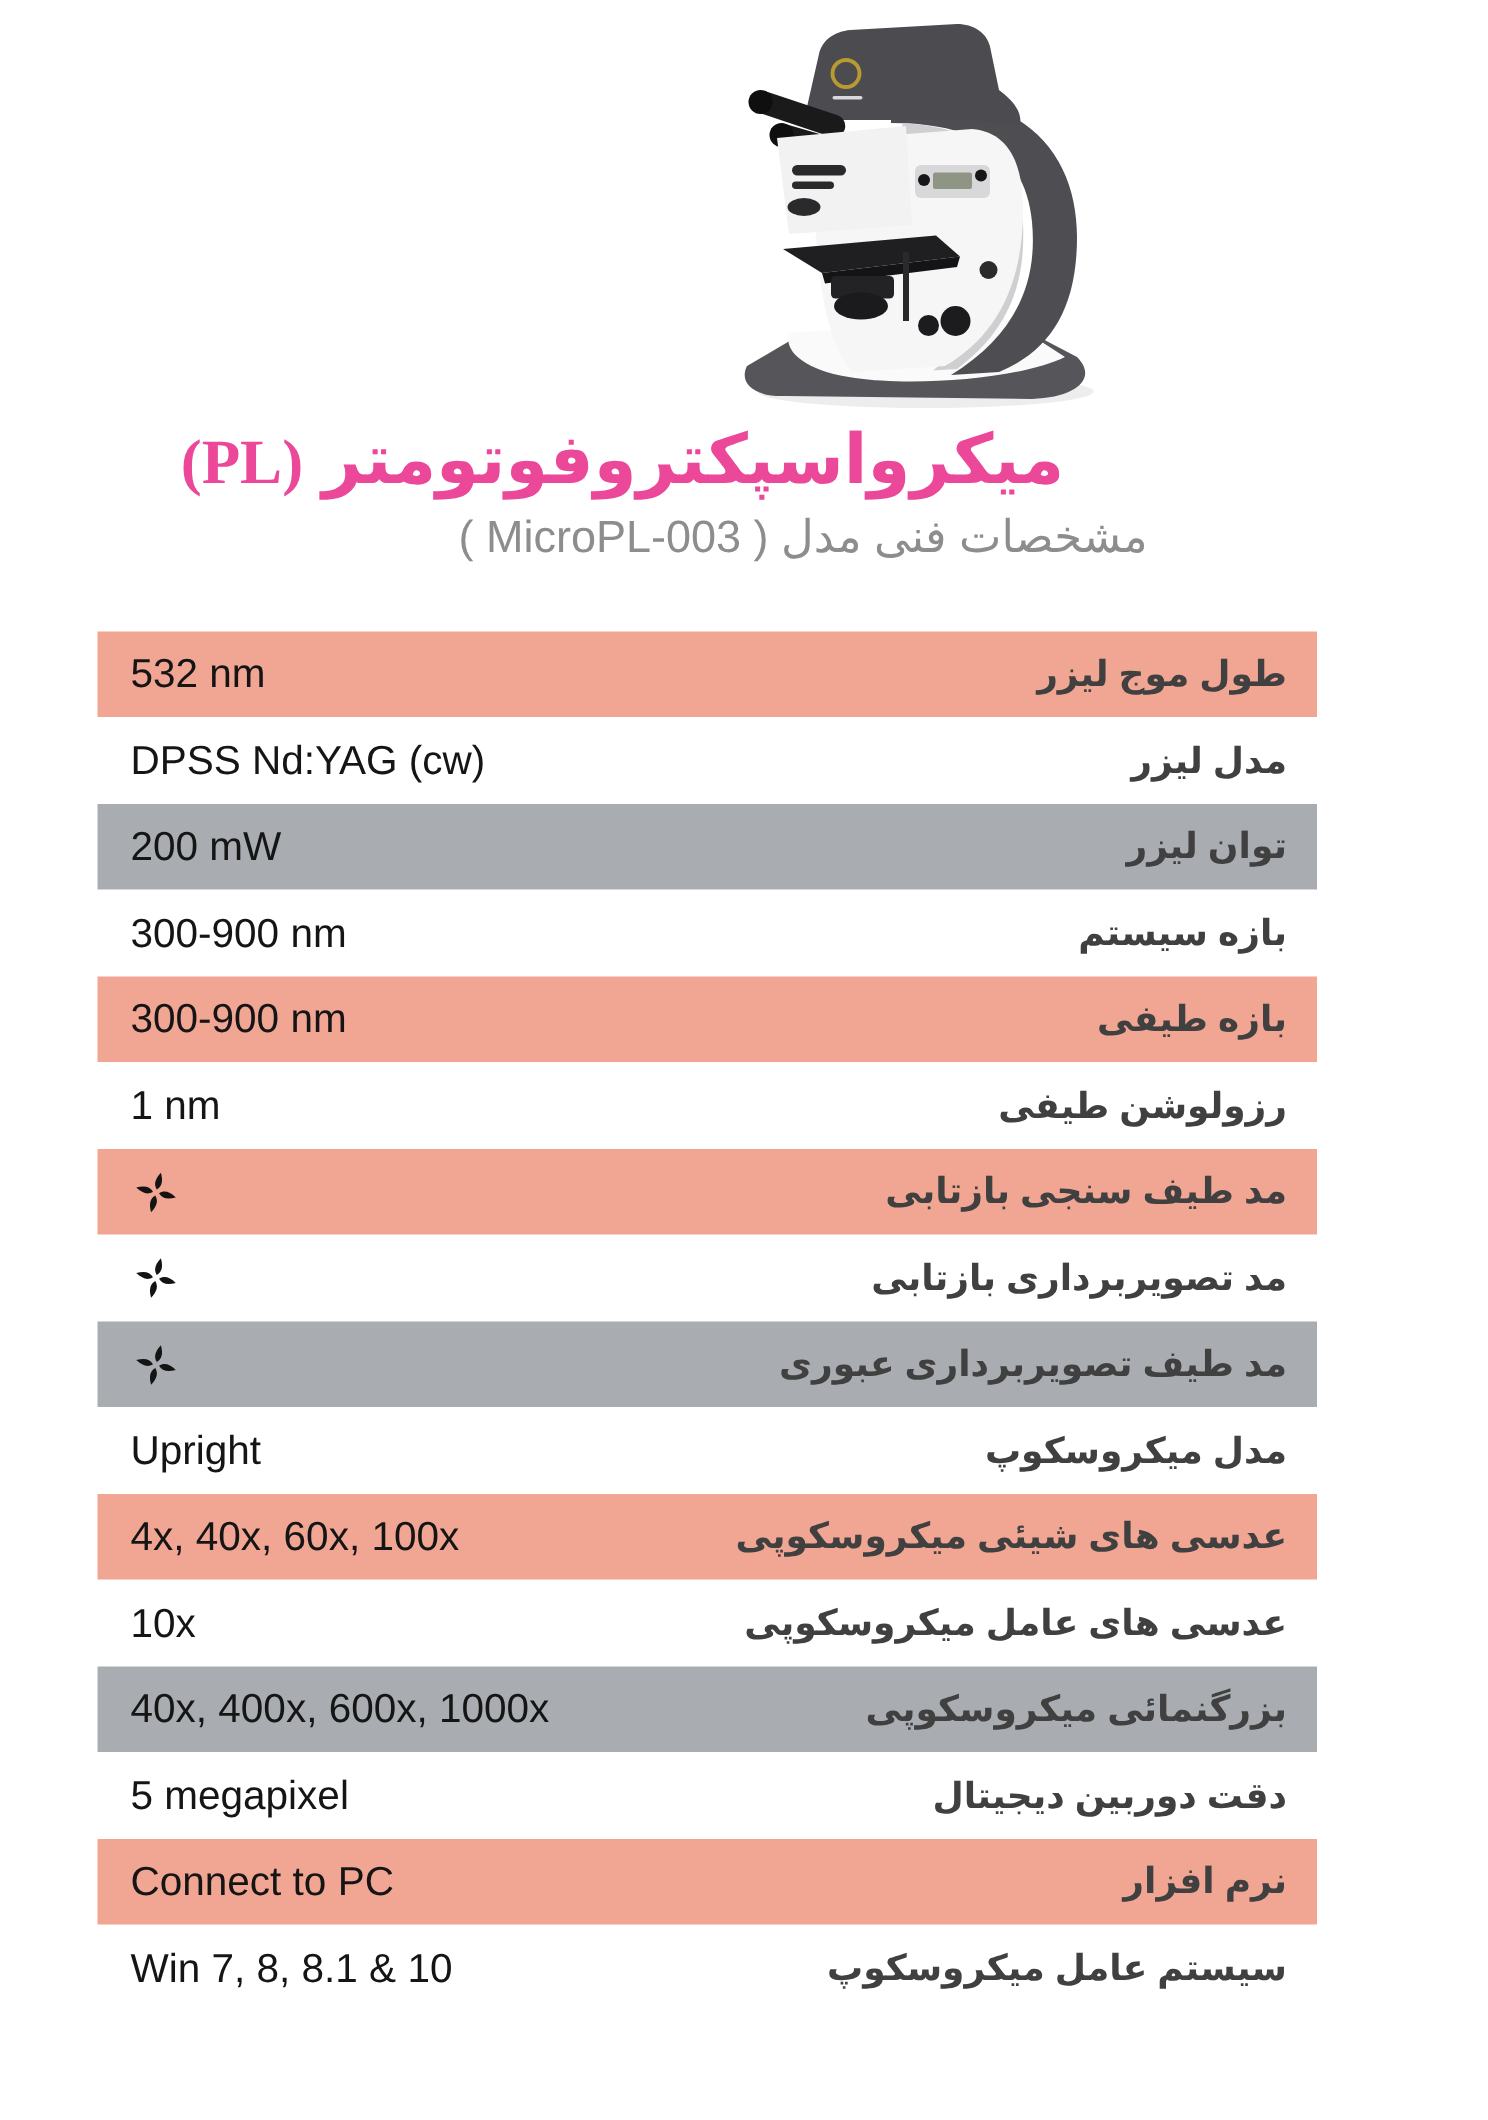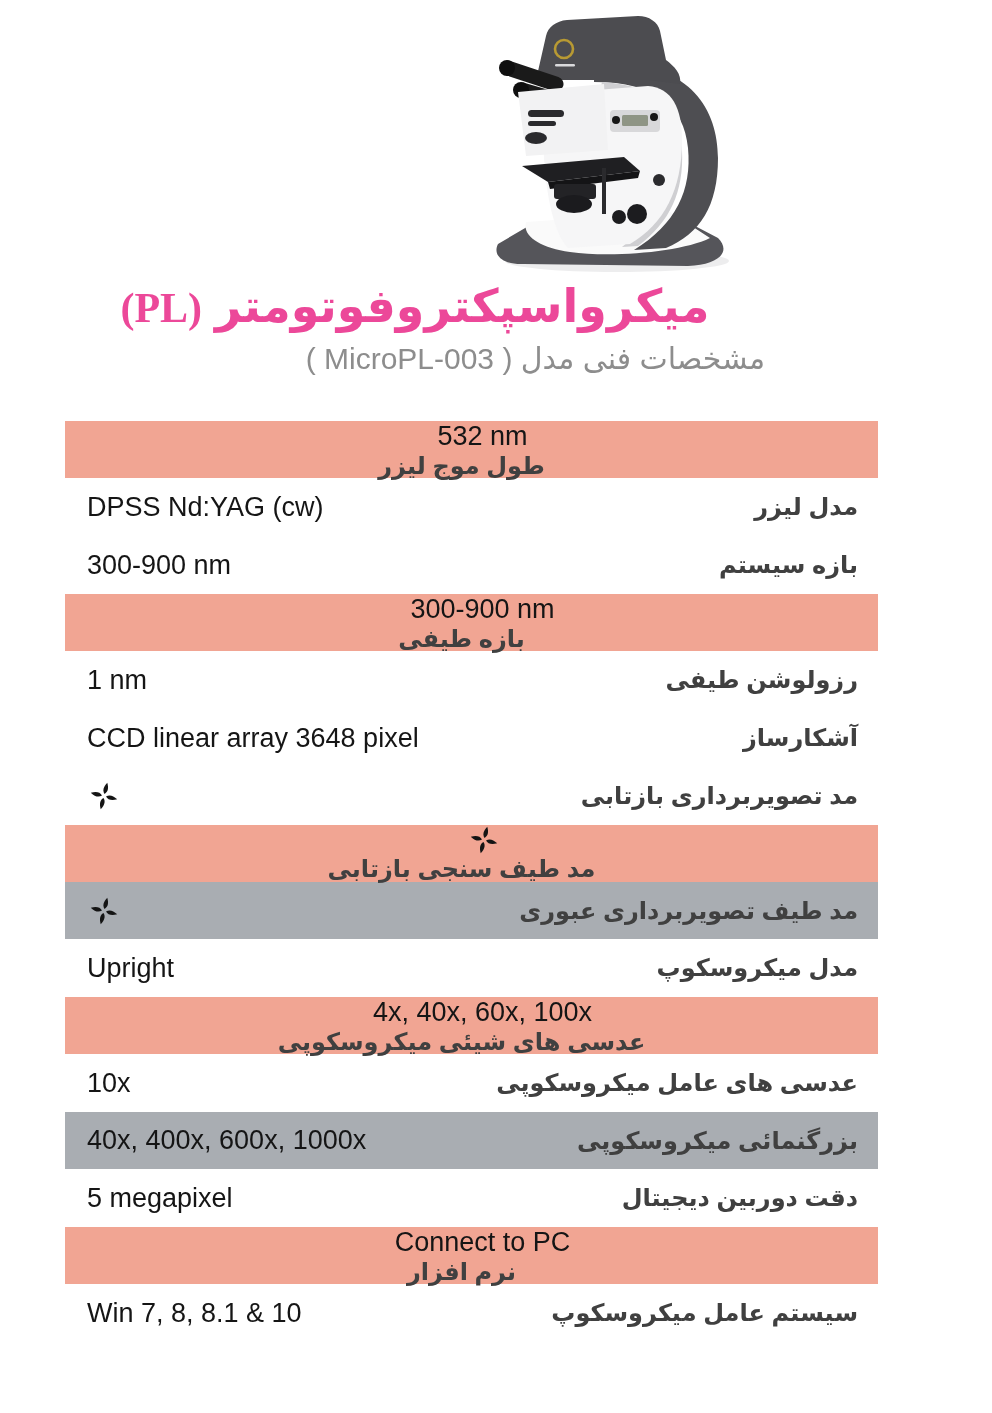--- a/index.html
+++ b/index.html
@@ -28,21 +28,21 @@
     direction:rtl;font-size:30px;color:#8d8d8d;margin-top:8px;text-align:right;
   }
   
   .spec-table{
     position:absolute;left:65px;top:421px;width:813px;
   }
   .row{
     display:flex;align-items:center;justify-content:space-between;
     width:100%;
   }
-  .row.salmon{background:var(--salmon,#f1a593);height:57px;flex-direction:column;}
+  .row.salmon{background:var(--salmon,#f1a593);height:57px;}
   .row.gray{background:var(--grayrow,#a9adb2);height:57px;}
   .row.plain{background:transparent;height:58px;}
   .val{
     padding-left:22px;font-size:27px;color:#151515;white-space:nowrap;
   }
   .lbl{
     direction:rtl;padding-right:20px;font-size:24px;font-weight:700;
     color:#404040;white-space:nowrap;
   }
   .petal{
@@ -113,68 +113,68 @@
     <div class="row salmon">
     <span class="val">532 nm</span>
 
     <span class="lbl">طول موج لیزر</span>
   </div>
     <div class="row plain">
     <span class="val">DPSS Nd:YAG (cw)</span>
 
     <span class="lbl">مدل لیزر</span>
   </div>
+    <div class="row gray">
+    <span class="val">200 mW</span>
+
+    <span class="lbl">توان لیزر</span>
+  </div>
     <div class="row plain">
     <span class="val">300-900 nm</span>
 
     <span class="lbl">بازه سیستم</span>
   </div>
     <div class="row salmon">
     <span class="val">300-900 nm</span>
 
     <span class="lbl">بازه طیفی</span>
   </div>
     <div class="row plain">
     <span class="val">1 nm</span>
 
     <span class="lbl">رزولوشن طیفی</span>
   </div>
-    <div class="row plain">
-    <span class="val">CCD linear array 3648 pixel</span>
-
-    <span class="lbl">آشکارساز</span>
+    <div class="row salmon">
+
+    <span class="petal">
+      <svg viewBox="0 0 32 32">
+        <g transform="rotate(14 16 16)" fill="#141414">
+          <path d="M16 1.5 C19 6.8 19.1 10.8 16 13.8 C12.9 10.8 13 6.8 16 1.5 Z"></path>
+          <path d="M16 1.5 C19 6.8 19.1 10.8 16 13.8 C12.9 10.8 13 6.8 16 1.5 Z" transform="rotate(90 16 16)"></path>
+          <path d="M16 1.5 C19 6.8 19.1 10.8 16 13.8 C12.9 10.8 13 6.8 16 1.5 Z" transform="rotate(180 16 16)"></path>
+          <path d="M16 1.5 C19 6.8 19.1 10.8 16 13.8 C12.9 10.8 13 6.8 16 1.5 Z" transform="rotate(270 16 16)"></path>
+        </g>
+      </svg>
+    </span>
+    <span class="lbl">مد  طیف سنجی بازتابی</span>
   </div>
     <div class="row plain">
 
     <span class="petal">
       <svg viewBox="0 0 32 32">
         <g transform="rotate(14 16 16)" fill="#141414">
           <path d="M16 1.5 C19 6.8 19.1 10.8 16 13.8 C12.9 10.8 13 6.8 16 1.5 Z"></path>
           <path d="M16 1.5 C19 6.8 19.1 10.8 16 13.8 C12.9 10.8 13 6.8 16 1.5 Z" transform="rotate(90 16 16)"></path>
           <path d="M16 1.5 C19 6.8 19.1 10.8 16 13.8 C12.9 10.8 13 6.8 16 1.5 Z" transform="rotate(180 16 16)"></path>
           <path d="M16 1.5 C19 6.8 19.1 10.8 16 13.8 C12.9 10.8 13 6.8 16 1.5 Z" transform="rotate(270 16 16)"></path>
         </g>
       </svg>
     </span>
     <span class="lbl">مد  تصویربرداری بازتابی</span>
   </div>
-    <div class="row salmon">
-
-    <span class="petal">
-      <svg viewBox="0 0 32 32">
-        <g transform="rotate(14 16 16)" fill="#141414">
-          <path d="M16 1.5 C19 6.8 19.1 10.8 16 13.8 C12.9 10.8 13 6.8 16 1.5 Z"></path>
-          <path d="M16 1.5 C19 6.8 19.1 10.8 16 13.8 C12.9 10.8 13 6.8 16 1.5 Z" transform="rotate(90 16 16)"></path>
-          <path d="M16 1.5 C19 6.8 19.1 10.8 16 13.8 C12.9 10.8 13 6.8 16 1.5 Z" transform="rotate(180 16 16)"></path>
-          <path d="M16 1.5 C19 6.8 19.1 10.8 16 13.8 C12.9 10.8 13 6.8 16 1.5 Z" transform="rotate(270 16 16)"></path>
-        </g>
-      </svg>
-    </span>
-    <span class="lbl">مد  طیف سنجی بازتابی</span>
-  </div>
     <div class="row gray">
 
     <span class="petal">
       <svg viewBox="0 0 32 32">
         <g transform="rotate(14 16 16)" fill="#141414">
           <path d="M16 1.5 C19 6.8 19.1 10.8 16 13.8 C12.9 10.8 13 6.8 16 1.5 Z"></path>
           <path d="M16 1.5 C19 6.8 19.1 10.8 16 13.8 C12.9 10.8 13 6.8 16 1.5 Z" transform="rotate(90 16 16)"></path>
           <path d="M16 1.5 C19 6.8 19.1 10.8 16 13.8 C12.9 10.8 13 6.8 16 1.5 Z" transform="rotate(180 16 16)"></path>
           <path d="M16 1.5 C19 6.8 19.1 10.8 16 13.8 C12.9 10.8 13 6.8 16 1.5 Z" transform="rotate(270 16 16)"></path>
         </g>

